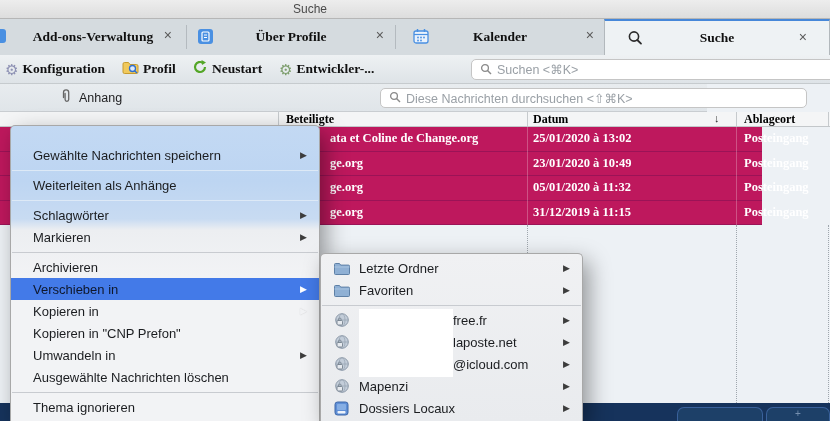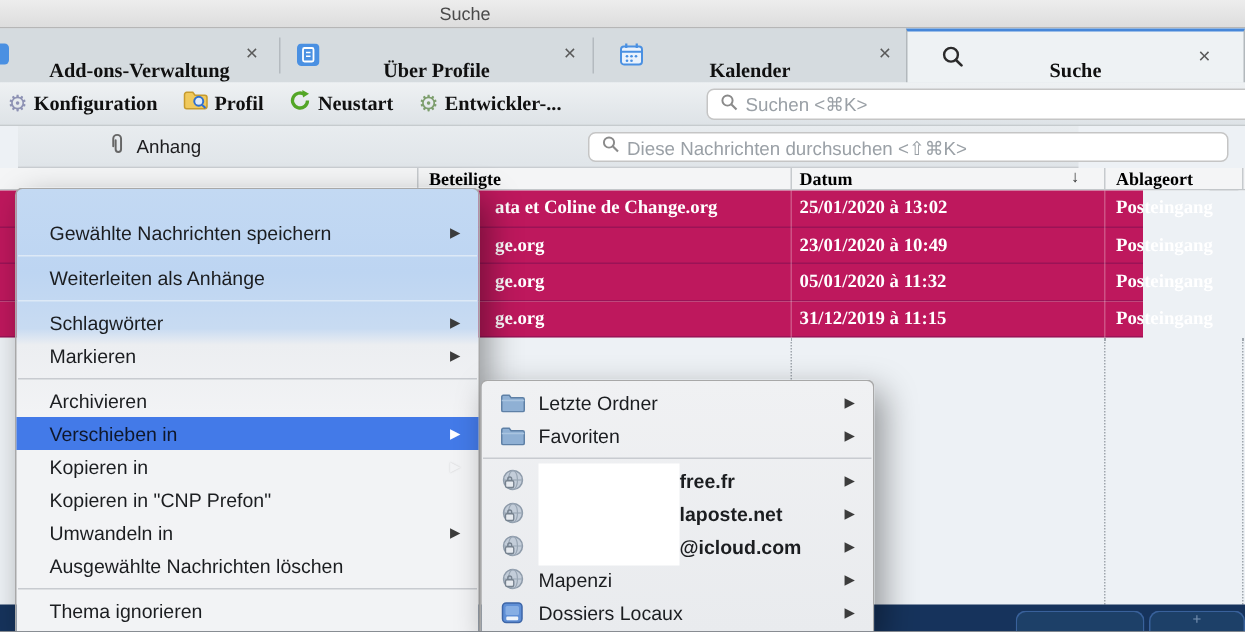--- a/index.html
+++ b/index.html
@@ -7,21 +7,21 @@
     font-family:"Liberation Sans",sans-serif;-webkit-font-smoothing:antialiased;}
 
   
   .titlebar{position:absolute;left:0;top:0;width:830px;height:19px;
     background:linear-gradient(#ededed,#dddddd);border-bottom:1px solid #b6b6b6;box-sizing:border-box;}
   .titlebar .title{position:absolute;left:0;top:2px;width:620px;text-align:center;
     font-size:12px;color:#4a4a4a;}
 
   
   .tabbar{position:absolute;left:0;top:19px;width:830px;height:36px;background:#d5dbdf;}
-  .tab{position:absolute;top:0;height:36px;display:flex;align-items:flex-end;justify-content:center;}
+  .tab{position:absolute;top:0;height:36px;display:flex;align-items:center;justify-content:center;}
   .tab .tlabel{font-family:"Liberation Serif",serif;font-weight:700;font-size:13.5px;color:#101010;}
   .tab .tclose{position:absolute;top:9px;font-size:14px;line-height:14px;color:#5a5a5a;}
   .tab .ticon{position:absolute;top:10px;}
   .tab.active{background:#eef2f4;border-top:2px solid #4687d9;border-left:1px solid #b2b8bc;
     border-right:1px solid #b2b8bc;box-sizing:border-box;}
   .tabsep{position:absolute;top:6px;height:24px;width:1px;background:#b4babf;}
   .tab-sliver{position:absolute;left:-6px;top:10px;width:12px;height:14px;border-radius:3px;background:#4a90e2;}
 
   
   .toolbar{position:absolute;left:0;top:55px;width:830px;height:29px;
@@ -29,21 +29,21 @@
   .tbtn{position:absolute;top:0;height:28px;display:flex;align-items:center;gap:4px;}
   .tbtn .blabel{font-family:"Liberation Serif",serif;font-weight:700;font-size:13.5px;color:#101010;}
   .gear{font-size:15px;line-height:15px;}
   .searchfield{position:absolute;background:#fff;border:1px solid #c5c5c5;border-radius:5px;
     box-sizing:border-box;display:flex;align-items:center;gap:5px;padding:0 8px;margin-left:43px;}
   .searchfield .ph{font-size:12.5px;color:#9aa0a6;white-space:nowrap;}
   .hamburger{position:absolute;left:806px;top:64px;width:20px;height:14px;display:flex;
     flex-direction:column;justify-content:space-between;}
   .hamburger div{height:2.5px;background:#3d3d3d;border-radius:1px;}
 
-  .filterbar{position:absolute;left:12px;top:84px;width:707px;height:28px;
+  .filterbar{position:absolute;left:0;top:84px;width:707px;height:28px;
     background:linear-gradient(#e8ecef,#e0e5e9);border-bottom:1px solid #c9cdd1;box-sizing:border-box;text-align:center;}
   .attach{position:absolute;left:60px;top:5px;height:18px;display:flex;align-items:center;gap:7px;}
   .attach .alabel{font-size:12.5px;color:#1d1d1f;}
 
   
   .listheader{position:absolute;left:0;top:112px;width:830px;height:15px;background:#f4f5f6;
     border-bottom:1px solid #c3c7ca;box-sizing:border-box;}
   .hlabel{position:absolute;top:0px;font-family:"Liberation Serif",serif;font-weight:700;
     font-size:12px;color:#000;}
   .hsep{position:absolute;top:0;width:1px;height:14px;background:#c6cacd;}
@@ -82,21 +82,21 @@
 
   
   .smenu{position:absolute;left:320px;top:253px;width:263px;height:168px;box-sizing:border-box;
     border:1px solid #a8a8a8;border-bottom:none;border-radius:5px 5px 0 0;padding-top:3px;
     background:linear-gradient(#f0f1f3,#e9ebee);box-shadow:6px 8px 22px rgba(0,0,0,0.38);z-index:60;}
   .smi{position:relative;height:22px;display:flex;align-items:center;padding:0 12px 0 13px;}
   .smi .smi-icon{width:17px;height:16px;margin-right:8px;display:flex;align-items:center;}
   .smi .smi-label{font-size:13px;color:#1b1d20;white-space:nowrap;}
   .smi .mi-arrow{margin-left:auto;font-size:9px;color:#3c3c3c;line-height:9px;}
   .smi.redacted{padding-left:13px;}
-  .smi.redacted .smi-label{margin-left:94px;font-weight:bold;}
+  .smi.redacted .smi-label{margin-left:94px;}
   .redaction{position:absolute;left:38px;top:55px;width:94px;height:68px;background:#ffffff;z-index:5;}
 </style>
 </head>
 <body>
 
 <div class="screen">
 
   <div class="titlebar">
     <span class="title">Suche</span>
   </div>

